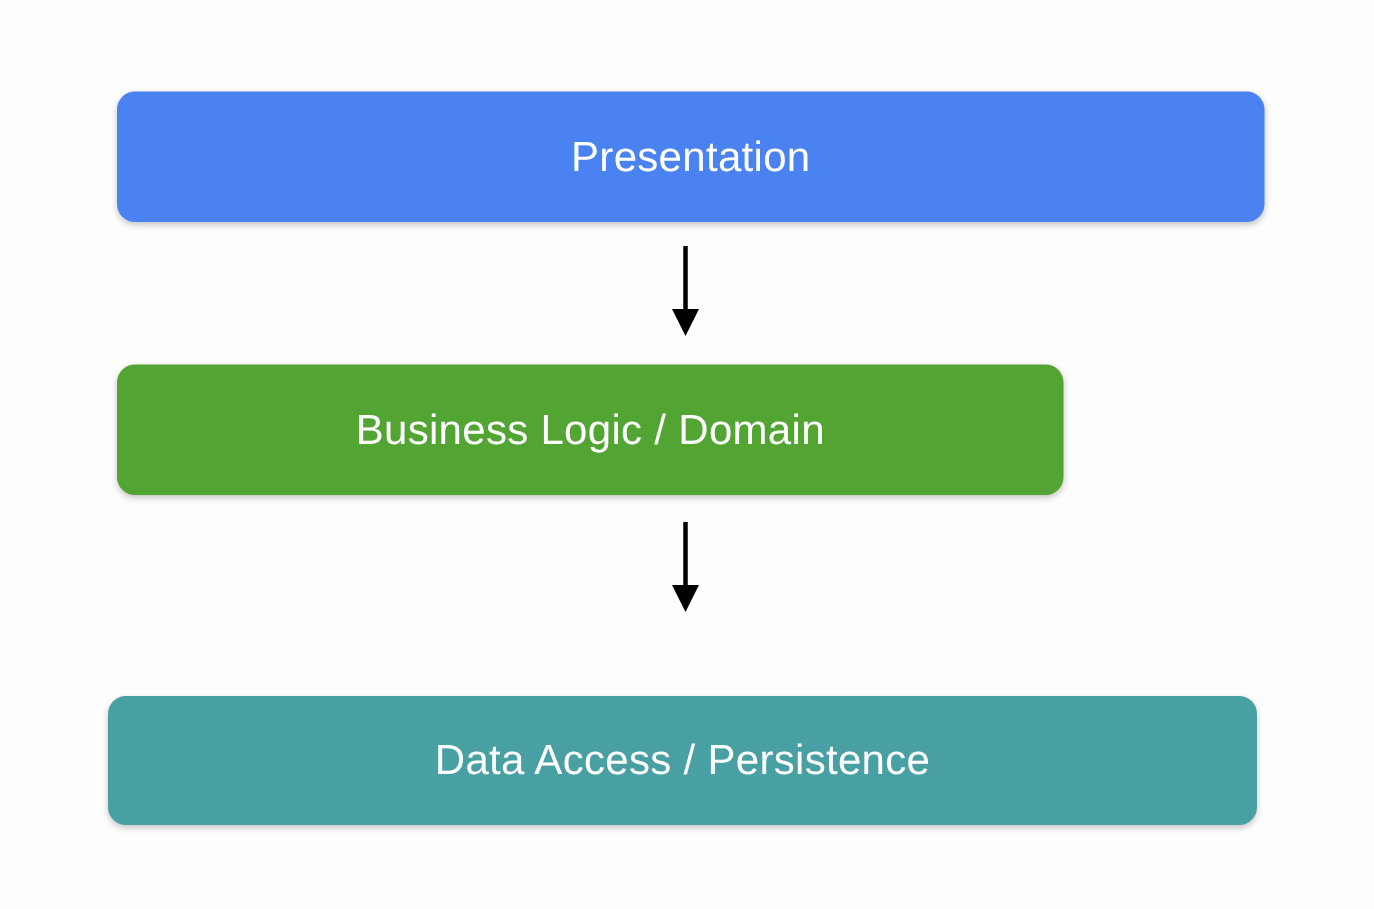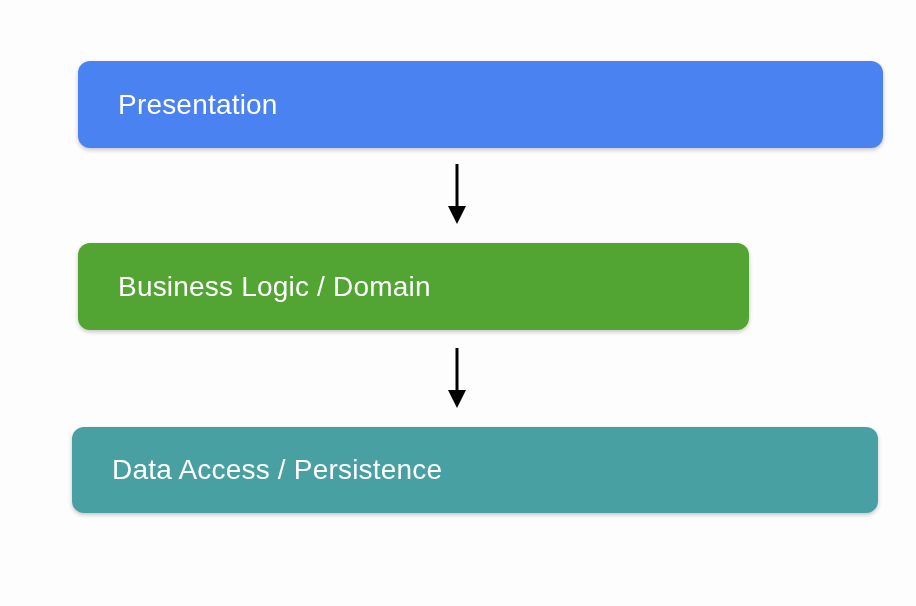--- a/index.html
+++ b/index.html
@@ -10,24 +10,23 @@
     position: relative;
     width: 916px;
     height: 606px;
     overflow: hidden;
     font-family: "Liberation Sans", sans-serif;
   }
   .layer-box {
     position: absolute;
     display: flex;
     align-items: center;
-    justify-content: flex-start;
+    justify-content: center;
     border-radius: 12px;
     box-shadow: 0 2px 4px rgba(0,0,0,0.22);
-    padding-left: 40px;
   }
   .layer-label {
     font-size: 28px;
     font-weight: 400;
     letter-spacing: 0.2px;
   }
   .layer-presentation {
     left: 78px;
     top: 61px;
     width: 765px;
@@ -75,17 +74,17 @@
 
   <div class="layer-box layer-business" style="background: rgb(82, 164, 51); color: rgb(255, 255, 255);">
     <span class="layer-label">Business Logic / Domain</span>
   </div>
 
   <svg class="arrow arrow-2" viewBox="0 0 24 62">
     <line class="arrow-line" x1="12" y1="1" x2="12" y2="45" stroke-width="3" stroke="#000000"></line>
     <polygon class="arrow-head" points="3,43 21,43 12,61" fill="#000000"></polygon>
   </svg>
 
-  <div class="layer-box layer-data" style="background: rgb(72, 160, 163); color: rgb(255, 255, 255);">
+  <div class="layer-box layer-data" style="background: rgb(72, 160, 163); color: rgb(255, 255, 255); margin-top: 37px;">
     <span class="layer-label">Data Access / Persistence</span>
   </div>
 
 </div>
 
 </body></html>

